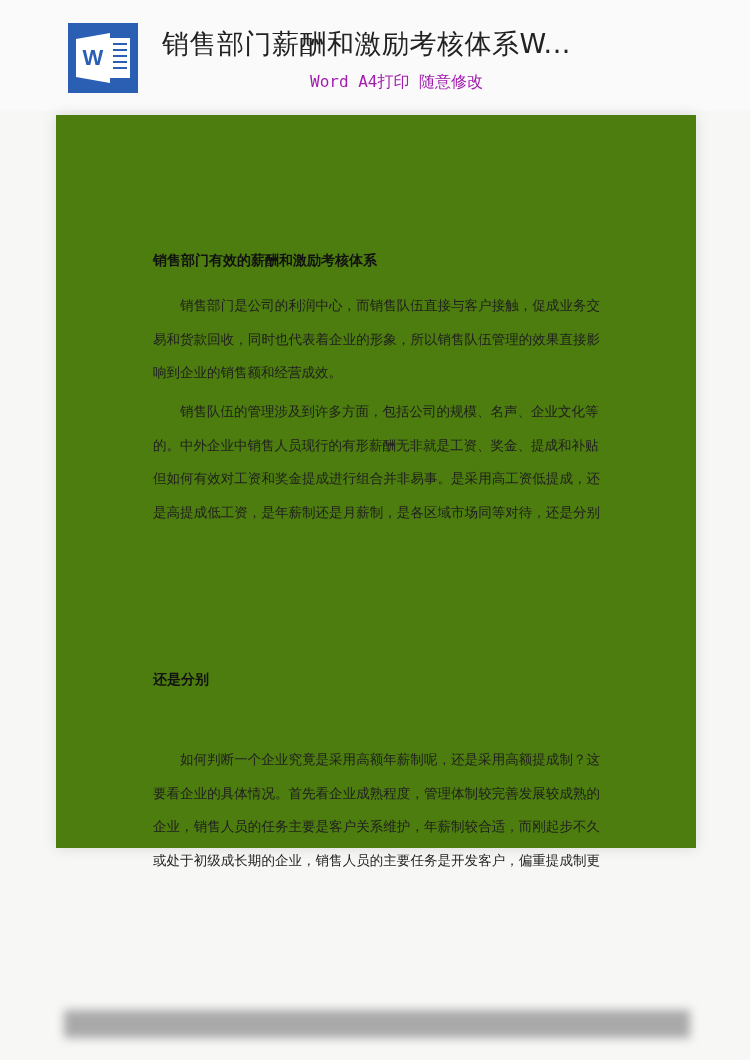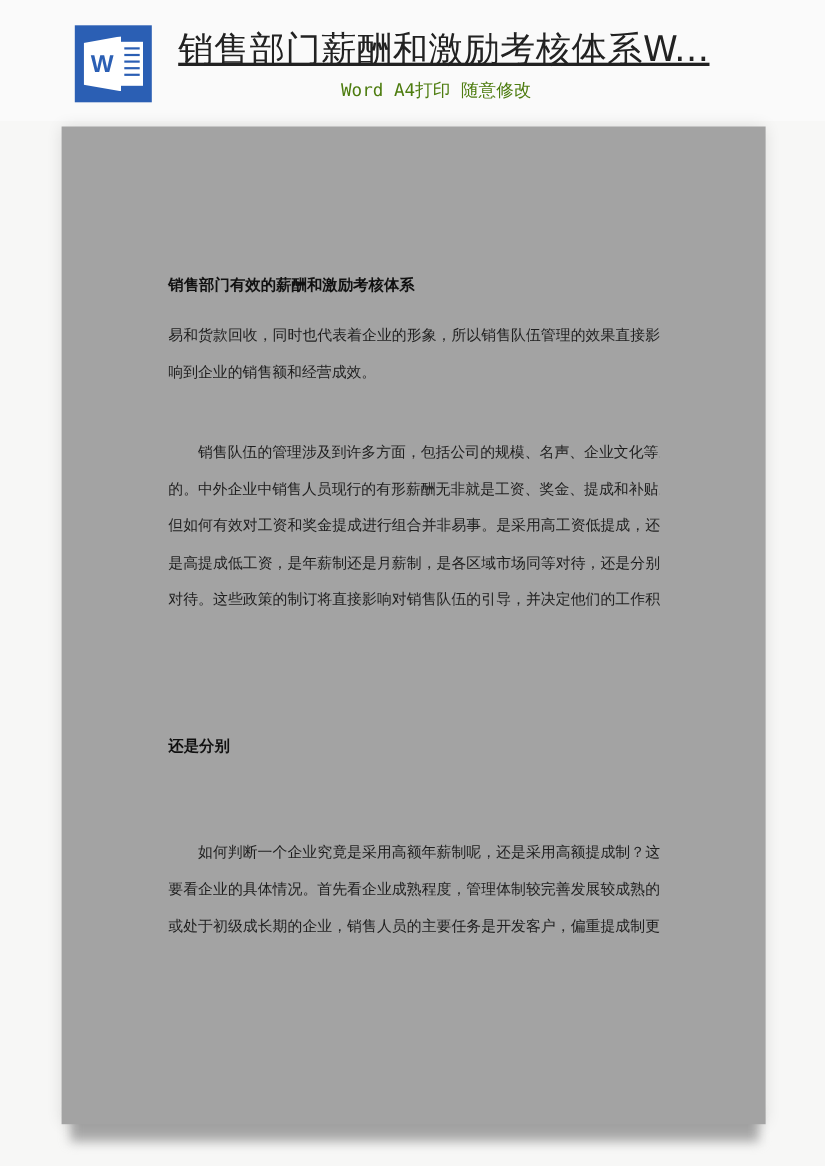--- a/index.html
+++ b/index.html
@@ -58,53 +58,52 @@
     font-weight: bold;
     font-size: 22px;
     line-height: 26px;
     color: #2b5fb4;
   }
   .title {
     position: absolute;
     left: 162px;
     top: 24px;
     font-family: "DejaVu Sans", sans-serif;
-    font-size: 32px;
+    font-size: 27px;
     line-height: 40px;
     color: #222222;
     white-space: nowrap;
     letter-spacing: 0.5px;
-    text-decoration: underline;
   }
   .subtitle {
     position: absolute;
     left: 310px;
     top: 71px;
     font-family: "DejaVu Sans Mono", monospace;
     font-size: 16px;
     line-height: 22px;
-    color: #4d7c0f;
+    color: #a21caf;
     white-space: nowrap;
   }
   .page-shadow {
     position: absolute;
     left: 64px;
     top: 1010px;
     width: 626px;
     height: 28px;
     background: #a9a9a9;
     filter: blur(5px);
   }
   .page {
     position: absolute;
     left: 56px;
     top: 115px;
     width: 640px;
-    height: 907px;
-    background: #a3a3a3;
+    height: 733px;
+    background: #4d7c0f;
     box-shadow: 0 0 14px rgba(0,0,0,0.12);
   }
   .content {
     position: absolute;
     left: 97px;
     top: 0;
     width: 447px;
   }
   .heading {
     position: absolute;
@@ -131,20 +130,21 @@
   }
   .para .line {
     display: block;
     text-align: justify;
     text-align-last: justify;
     white-space: nowrap;
     overflow: hidden;
   }
   .para .line.last {
     text-align-last: left;
+    font-family: Liberation Serif, serif;
   }
   .para .line.first {
     padding-left: 27px;
   }
   .para {
     text-indent: 0;
   }
 </style>
 </head>
 <body>
@@ -165,34 +165,35 @@
 </div>
 
 <div class="page-shadow"></div>
 
 <div class="page">
   <div class="content">
 
     <div class="heading" style="top:135px">销售部门有效的薪酬和激励考核体系</div>
 
     <div class="para" style="top:174px">
+      <span class="line first">销售部门是公司的利润中心，而销售队伍直接与客户接触，促成业务交</span>
       <span class="line">易和货款回收，同时也代表着企业的形象，所以销售队伍管理的效果直接影</span>
       <span class="line last">响到企业的销售额和经营成效。</span>
     </div>
 
     <div class="para" style="top:280px">
       <span class="line first">销售队伍的管理涉及到许多方面，包括公司的规模、名声、企业文化等。</span>
       <span class="line">的。中外企业中销售人员现行的有形薪酬无非就是工资、奖金、提成和补贴。</span>
       <span class="line">但如何有效对工资和奖金提成进行组合并非易事。是采用高工资低提成，还</span>
       <span class="line">是高提成低工资，是年薪制还是月薪制，是各区域市场同等对待，还是分别</span>
-      <span class="line">对待。这些政策的制订将直接影响对销售队伍的引导，并决定他们的工作积</span>
     </div>
 
     <div class="heading" style="top:554px">还是分别</div>
 
-    <div class="para" style="top:644px">
+    <div class="para" style="top:628px">
       <span class="line first">如何判断一个企业究竟是采用高额年薪制呢，还是采用高额提成制？这</span>
       <span class="line">要看企业的具体情况。首先看企业成熟程度，管理体制较完善发展较成熟的</span>
+      <span class="line">企业，销售人员的任务主要是客户关系维护，年薪制较合适，而刚起步不久</span>
       <span class="line">或处于初级成长期的企业，销售人员的主要任务是开发客户，偏重提成制更</span>
     </div>
 
   </div>
 </div>
 
 </body></html>

